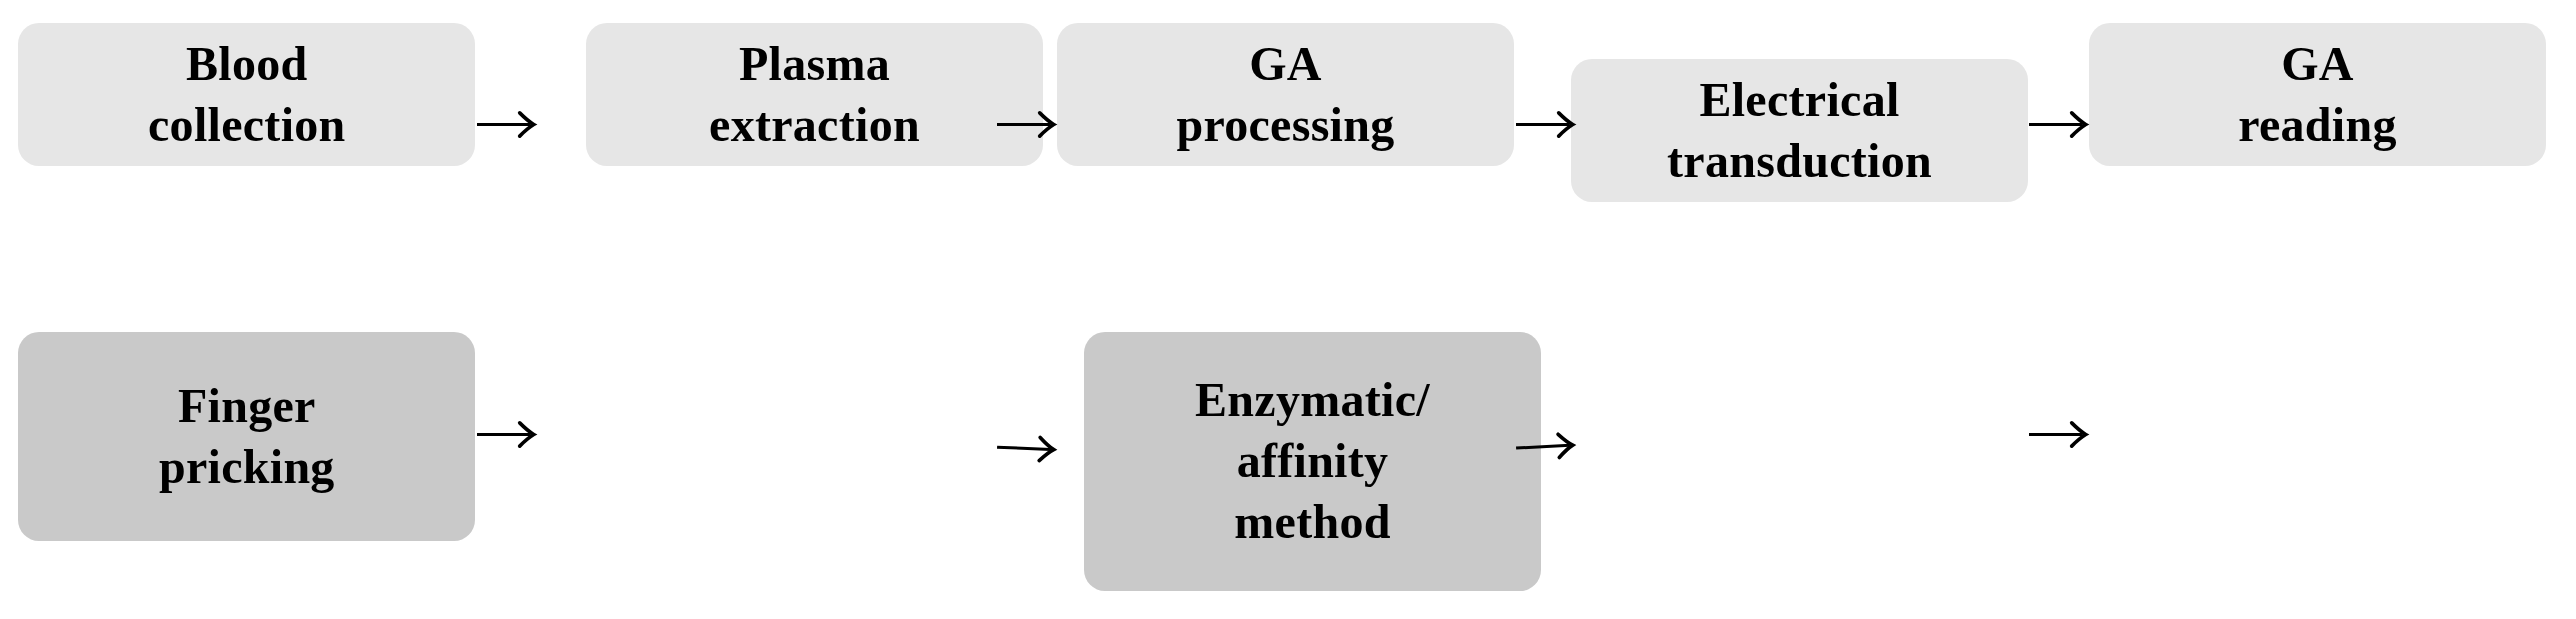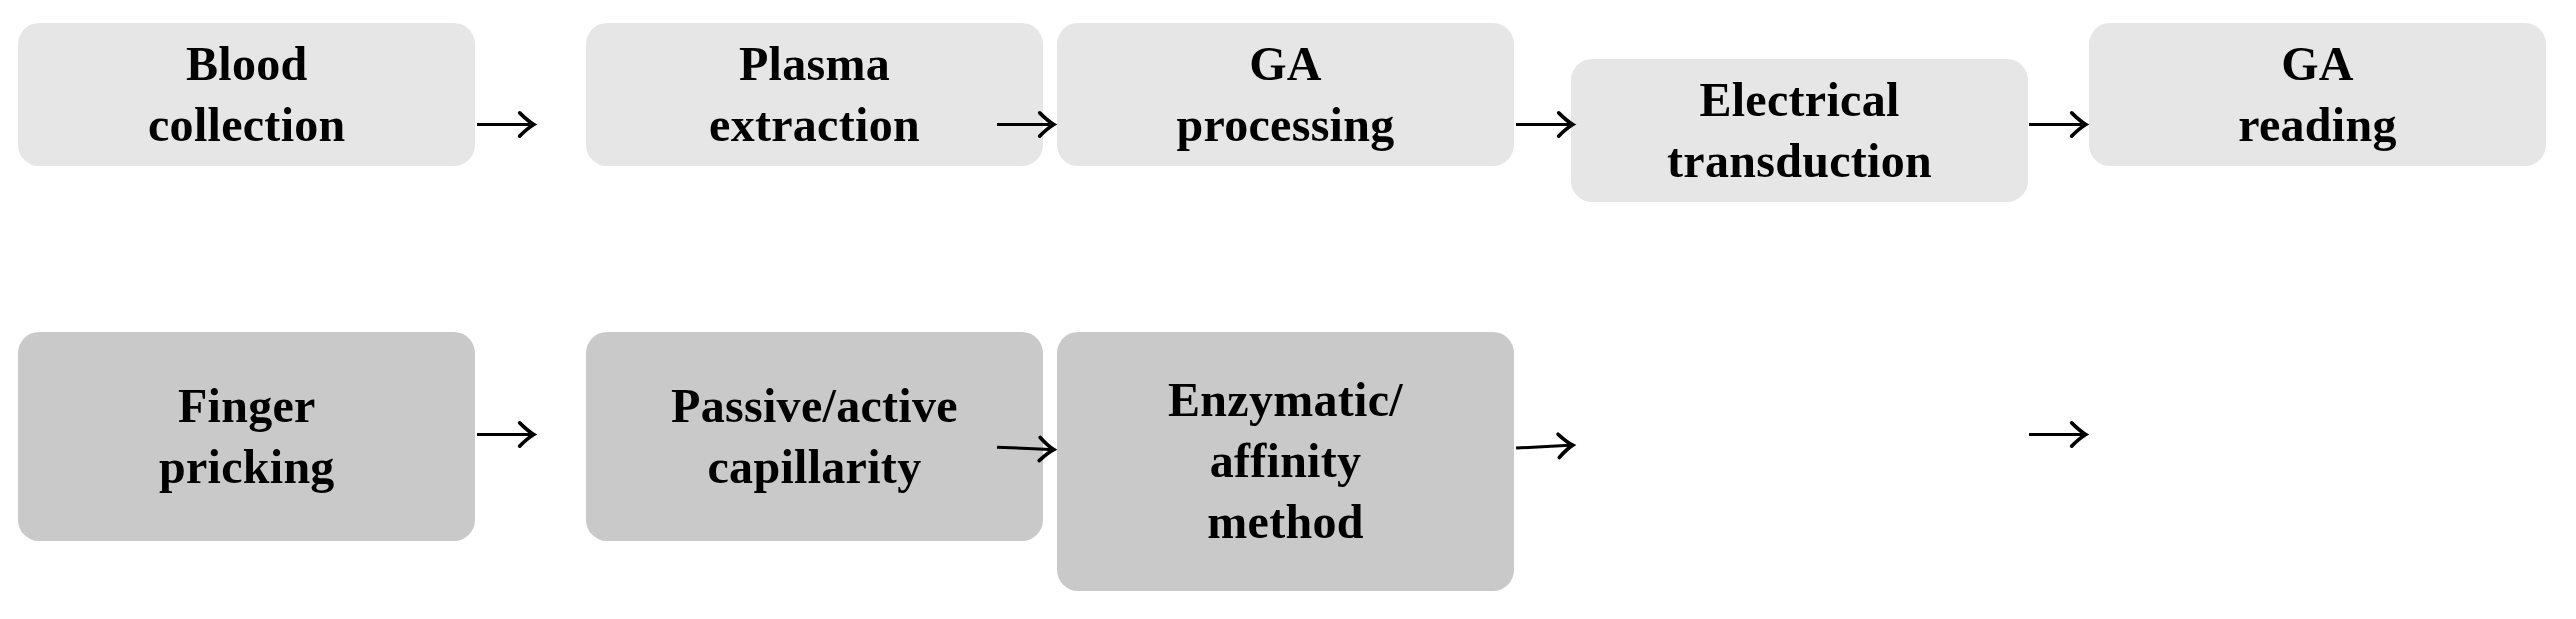--- a/index.html
+++ b/index.html
@@ -29,21 +29,21 @@
   .box-label {
     white-space: pre-line;
     font-weight: bold;
     font-size: 48px;
     line-height: 1.27;
     color: var(--text, #000000);
     letter-spacing: 0.3px;
   }
   .r1 { top: 23px;  height: 143px; background: var(--row1-box, #e6e6e6); }
   .r2 { top: 332px; height: 209px; background: var(--row2-box, #c9c9c9); }
-  .r2.tall { height: 259px; }
+  .r2.tall { height: 259px; margin-left: 27px; }
   .c1 { left: 18.3px; }
   .c2 { left: 539px; margin-left: 47px; }
   .c3 { left: 1057px; }
   .c4 { left: 1571px; margin-top: 36px; }
   .c5 { left: 2089px; }
 
   .arrow {
     position: absolute;
     width: 61px;
     height: 43px;
@@ -86,24 +86,20 @@
 transduction</span>
   </div>
   <div class="box r1 c5">
     <span class="box-label">GA
 reading</span>
   </div>
 
   <div class="box r2 c1">
     <span class="box-label">Finger
 pricking</span>
-  </div>
-  <div class="box r2 c2">
-    <span class="box-label">Passive/active
-capillarity</span>
   </div>
   <div class="box r2 c3 tall">
     <span class="box-label">Enzymatic/
 affinity
 method</span>
   </div>
 
   <div class="arrow a-r1g1">
     <svg viewBox="0 0 100 70">
         <line x1="0" y1="35" x2="88" y2="35" stroke-width="5"></line>

